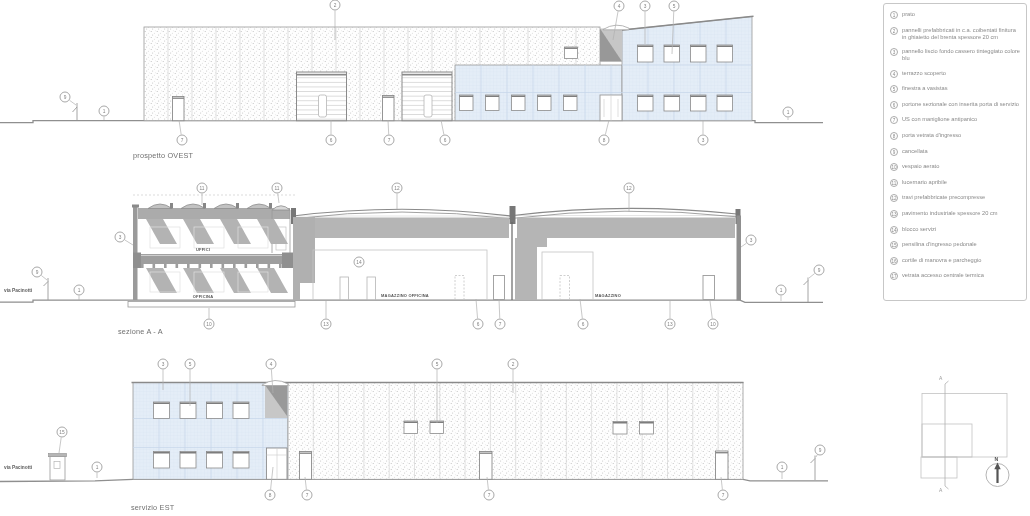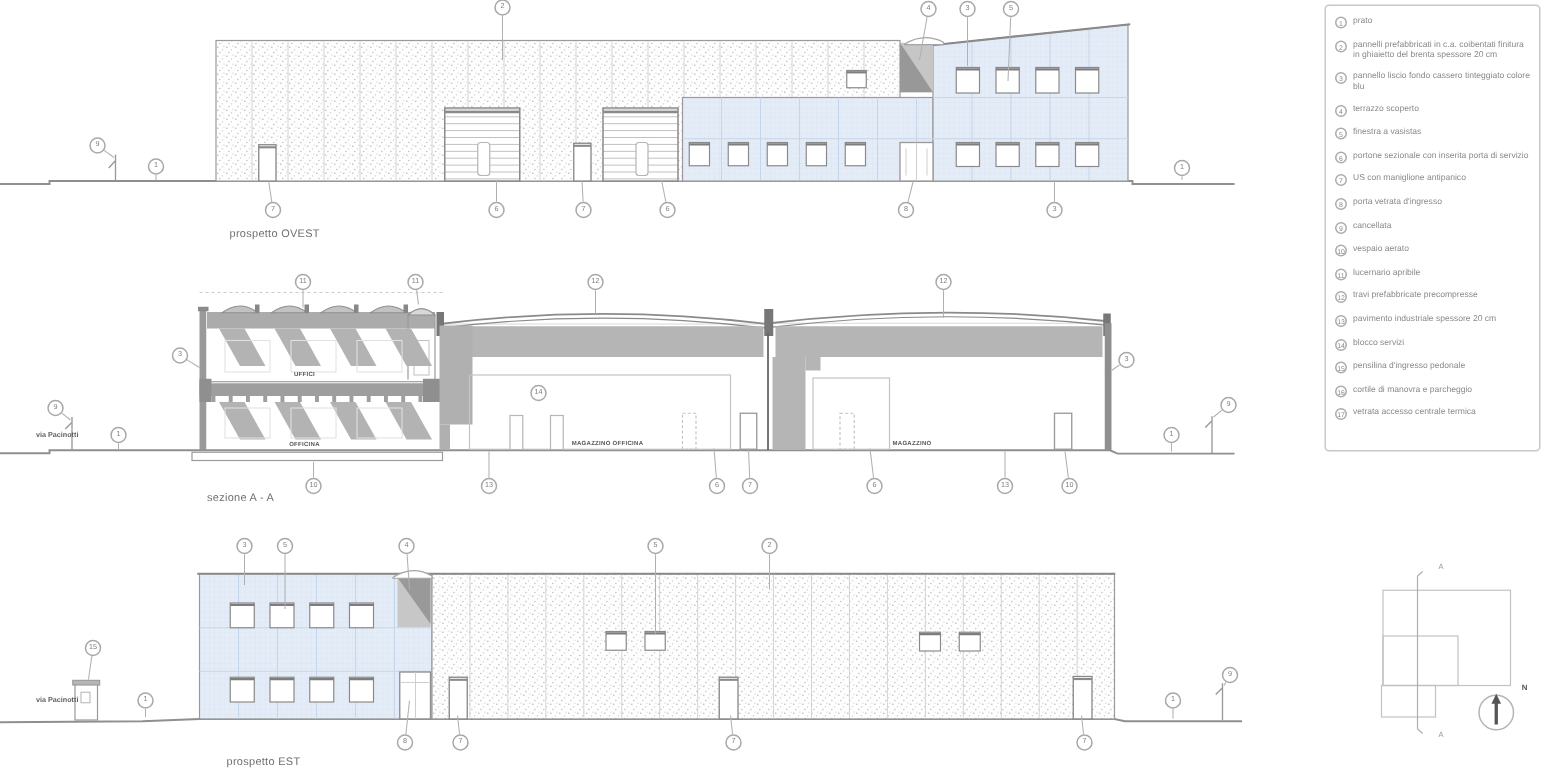--- a/index.html
+++ b/index.html
@@ -1,19 +1,19 @@
 <!DOCTYPE html>
 <html><head>
 <meta charset="utf-8">
 <style>
   html,body{margin:0;padding:0;background:#fff;}
   #page{position:relative;width:1030px;height:516px;background:#ffffff;overflow:hidden;
         font-family:"Liberation Sans", sans-serif;}
   svg.bg{position:absolute;left:0;top:0;}
-  .lbl{position:absolute;color:#7a7a7a;white-space:nowrap;margin-left:20px;}
+  .lbl{position:absolute;color:#7a7a7a;white-space:nowrap;}
   .title{font-size:7.3px;letter-spacing:.2px;color:#6f6f6f;}
   .street{font-size:4.8px;font-weight:bold;color:#5f5f5f;}
   .room-label{position:absolute;font-size:4px;font-weight:bold;color:#555;
               transform:translate(-50%,-50%);letter-spacing:.2px;white-space:nowrap;}
   .overlay{position:absolute;left:0;top:0;width:100%;height:100%;pointer-events:none;}
   .callout{position:absolute;width:11px;height:11px;border:0.8px solid #a8a8a8;border-radius:50%;
            background:#fff;color:#828282;font-size:4.8px;line-height:10.5px;text-align:center;
            transform:translate(-50%,-50%);box-sizing:border-box;}
   #legend{position:absolute;left:883px;top:3px;width:144px;height:298px;border:1px solid #c7c7c7;
           border-radius:3px;box-sizing:border-box;padding:7px 6px 4px 6px;background:#fff;}
@@ -311,21 +311,21 @@
         <line x1="306.39262660658835" y1="489.5336394592951" x2="305" y2="477" stroke="#b0b0b0" stroke-width="0.7"></line>
         <line x1="488.39262660658835" y1="489.5336394592951" x2="487" y2="477" stroke="#b0b0b0" stroke-width="0.7"></line>
         <line x1="722.3926266065884" y1="489.5336394592951" x2="721" y2="477" stroke="#b0b0b0" stroke-width="0.7"></line>
         <line x1="782" y1="472.5" x2="782" y2="479" stroke="#b0b0b0" stroke-width="0.7"></line>
         <line x1="817.2712358390374" y1="454.77533728168453" x2="816" y2="457" stroke="#b0b0b0" stroke-width="0.7"></line>
       </g>
 </svg>
 
 <div class="lbl title" style="left:133px;top:150.5px">prospetto OVEST</div>
 <div class="lbl title" style="left:118px;top:326.5px">sezione A - A</div>
-<div class="lbl title" style="left:131px;top:502.5px">prospetto EST</div>
+<div class="lbl title" style="left:131px;top:502.5px">servizio EST</div>
 <div class="lbl street" style="left:4px;top:288px">via Pacinotti</div>
 <div class="lbl street" style="left:4px;top:465px">via Pacinotti</div>
 <div class="lbl kp-letter" style="left:939px;top:375px">A</div>
 <div class="lbl kp-letter" style="left:939px;top:487px">A</div>
 <div class="lbl kp-north" style="left:994.5px;top:456px">N</div>
 
 <div class="overlay">
 
 <div class="room-label" style="left: 203px; top: 249px;">UFFICI</div>
       <div class="room-label" style="left: 203px; top: 296px;">OFFICINA</div>

